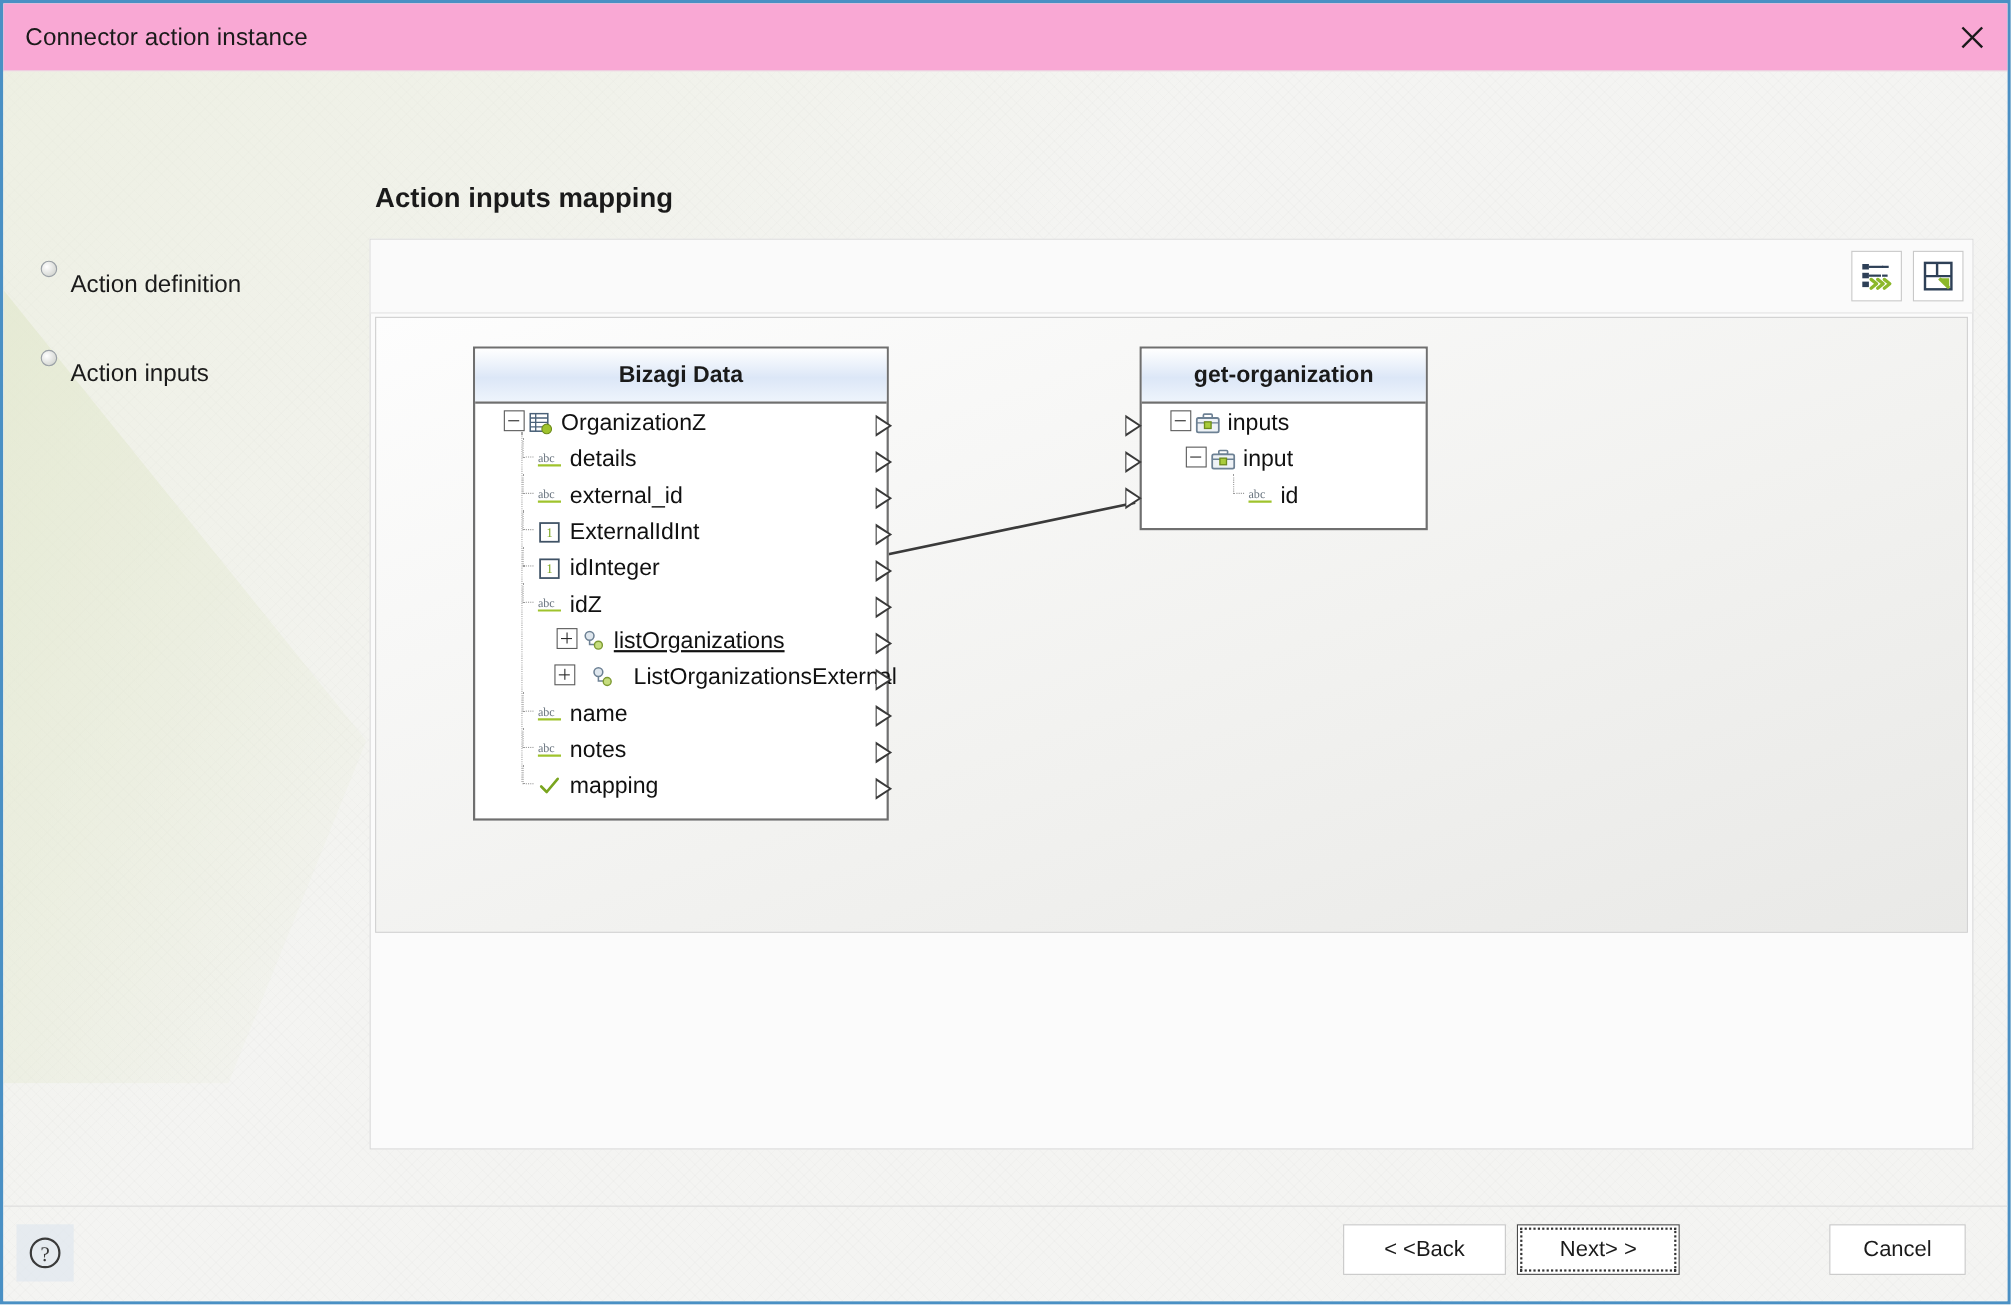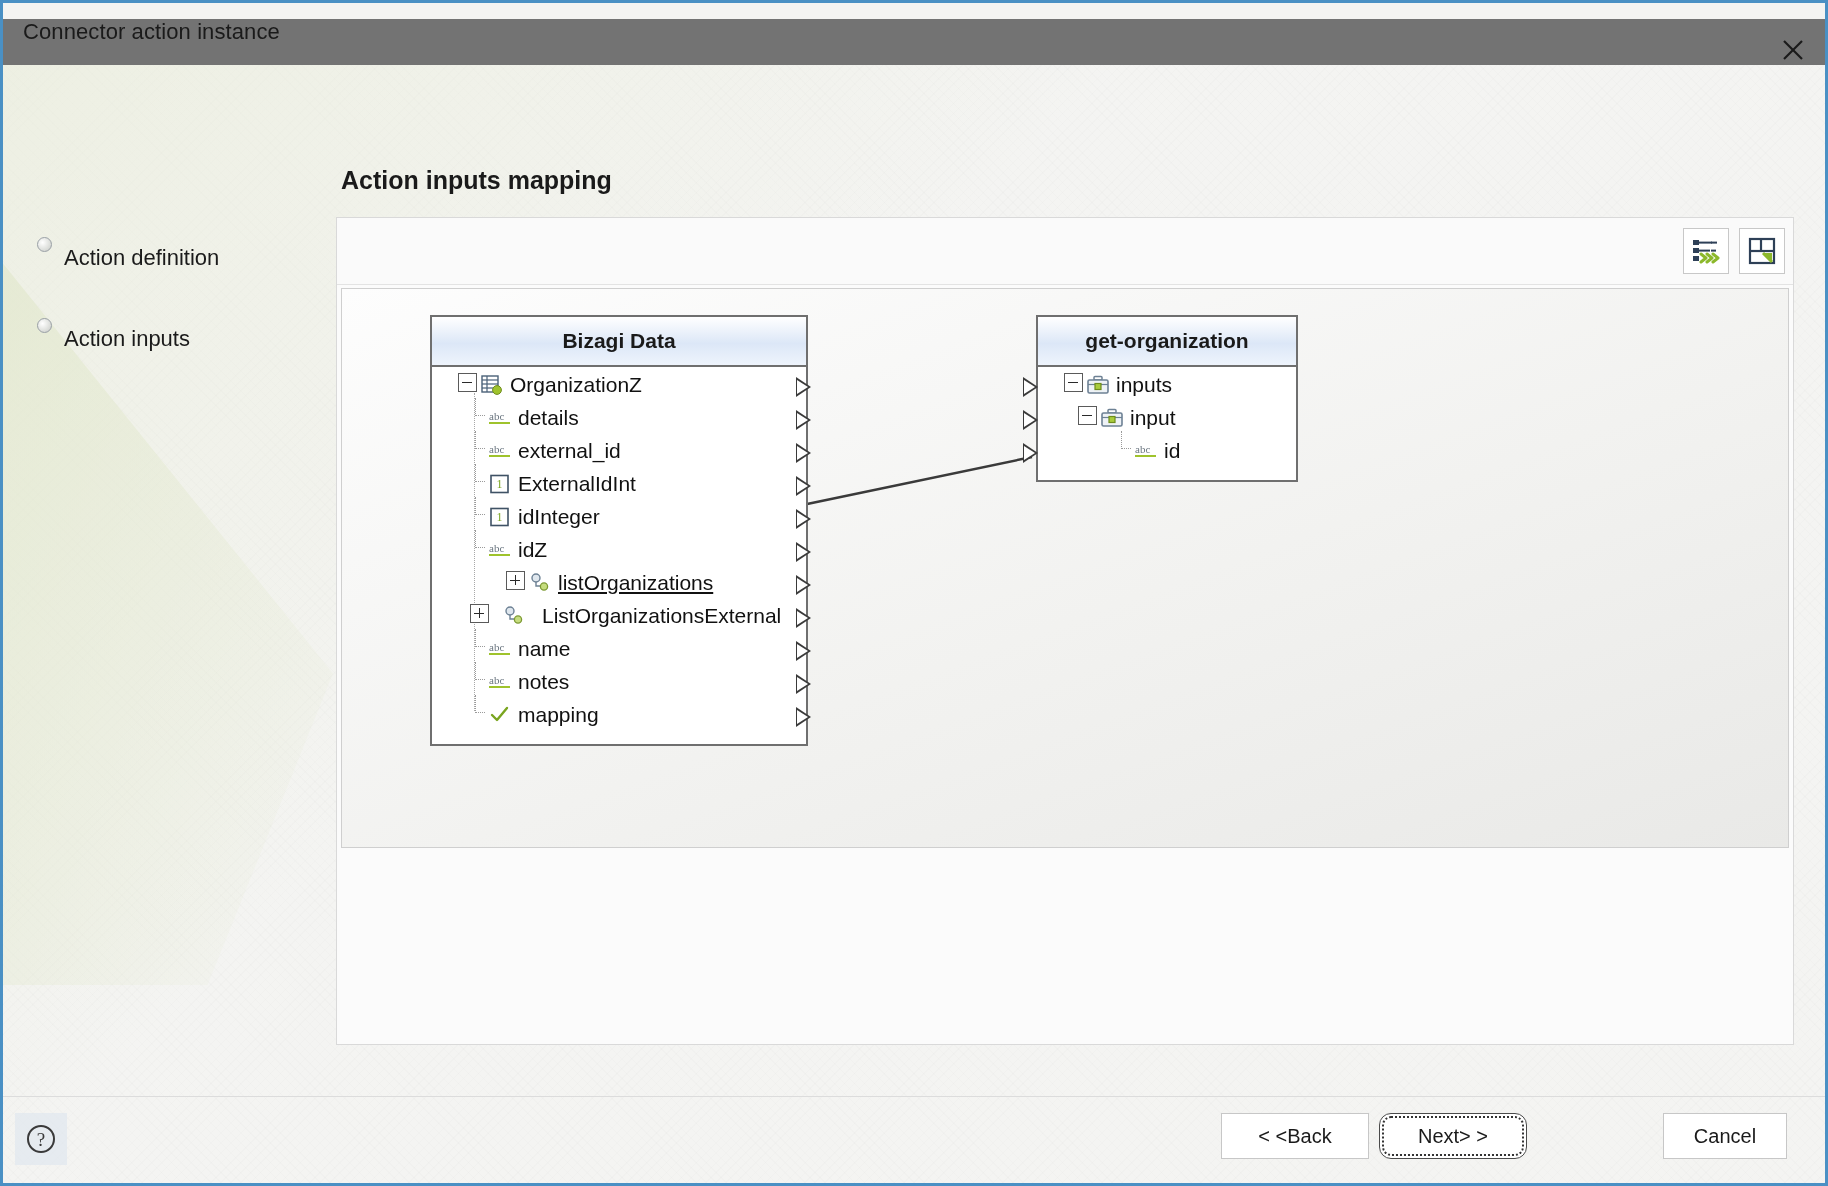--- a/index.html
+++ b/index.html
@@ -17,26 +17,27 @@
     height: 1186px;
     box-sizing: border-box;
     border: 3px solid #4a90c4;
     background: #f4f4f2;
     overflow: hidden;
   }
 
   
   #titlebar {
     position: absolute;
-    left: 0; top: 16px;
+    left: 0; top: 0;
     width: 100%;
     height: 62px;
-    background: #737373;
+    background: #f9a8d4;
     border-bottom: 1px solid #e8e8e8;
     display: flex;
+    align-items: center;
     box-sizing: border-box;
   }
   #title-text {
     margin-left: 20px;
     font-size: 22px;
     color: #1a1a1a;
     letter-spacing: 0.1px;
   }
   #close-btn {
     position: absolute;
@@ -302,21 +303,21 @@
     width: 148px; height: 46px;
     box-sizing: border-box;
     border: 1px solid #c7c7c7;
     background: #ffffff;
     font-size: 20px;
     color: #1a1a1a;
     cursor: pointer;
     font-family: "Liberation Sans", sans-serif;
   }
   #btn-back { right: 456px; }
-  #btn-next { right: 298px; outline: 2px dotted #333; outline-offset: -5px; border-color: #4a4a4a; border-radius: 12px; }
+  #btn-next { right: 298px; outline: 2px dotted #333; outline-offset: -5px; border-color: #4a4a4a; }
   #btn-cancel { right: 38px; width: 124px; }
 </style>
 </head>
 <body>
 
 <div id="window">
 
   <div id="titlebar">
     <span id="title-text">Connector action instance</span>
     <div id="close-btn">
@@ -460,21 +461,21 @@
                 <span class="icon-slot">
                   <svg width="24" height="20" viewBox="0 0 24 20" aria-hidden="true">
                     <circle cx="8" cy="5" r="4" fill="#dfe7ee" stroke="#6d8194" stroke-width="1.4"></circle>
                     <path d="M8 9 L8 13 L14 13" fill="none" stroke="#6d8194" stroke-width="1.4"></path>
                     <circle cx="16" cy="13.5" r="3.6" fill="#c6dd7e" stroke="#7d9a33" stroke-width="1.3"></circle>
                   </svg>
                 </span>
                 <span class="label">listOrganizations</span>
               </div>
 
-              <div class="tree-row" style="padding-left:38px;gap:10px;">
+              <div class="tree-row" style="padding-left:72px;gap:10px;">
                 <span class="expander plus"></span>
                 <span class="icon-slot">
                   <svg width="24" height="20" viewBox="0 0 24 20" aria-hidden="true">
                     <circle cx="8" cy="5" r="4" fill="#dfe7ee" stroke="#6d8194" stroke-width="1.4"></circle>
                     <path d="M8 9 L8 13 L14 13" fill="none" stroke="#6d8194" stroke-width="1.4"></path>
                     <circle cx="16" cy="13.5" r="3.6" fill="#c6dd7e" stroke="#7d9a33" stroke-width="1.3"></circle>
                   </svg>
                 </span>
                 <span class="label">ListOrganizationsExternal</span>
               </div>

